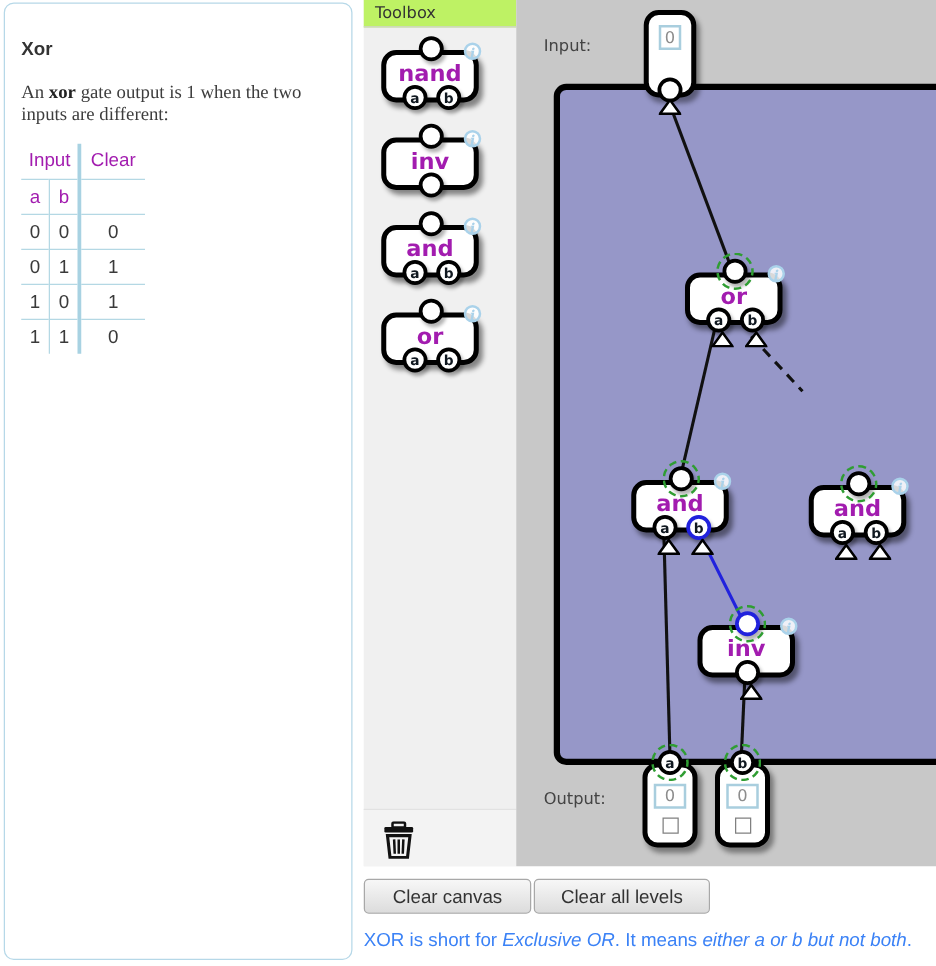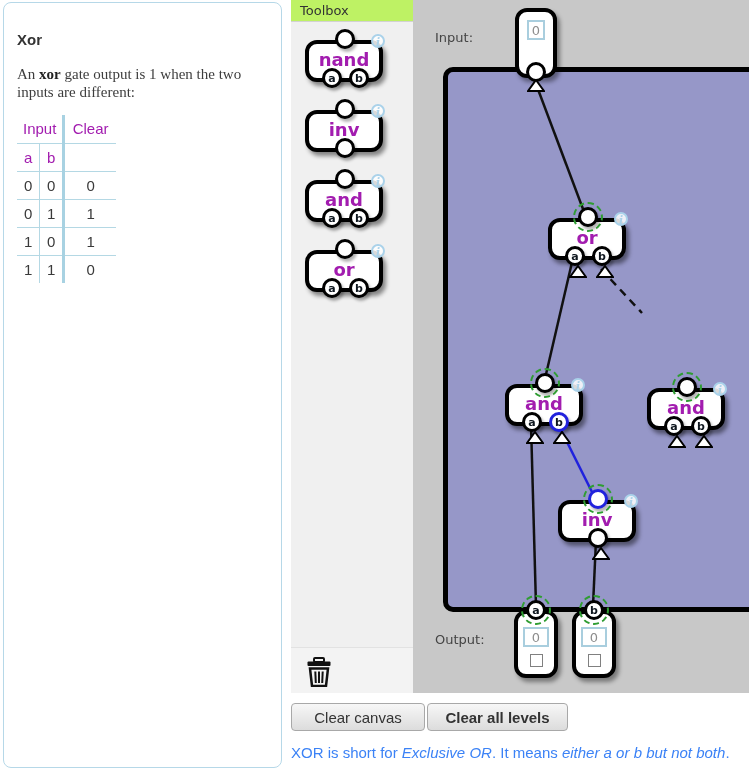--- a/index.html
+++ b/index.html
@@ -81,21 +81,21 @@
   .innode { top:610px; width:44px; height:68px; }
   .innode .port { left:50%; transform:translateX(-50%); top:-14px; box-shadow:none; }
   .innode .valbox { width:26px; height:20px; line-height:17px; margin-top:13px; }
   .checkbox { width:13px; height:13px; border:1.5px solid #808080; background:#fff; margin-top:7px; }
 
   
   .btn { position:absolute; height:28px; background:linear-gradient(#f7f7f7,#dcdcdc);
          border:1px solid #a8a8a8; border-radius:4px; font-family:"Liberation Sans", sans-serif;
          font-size:15px; color:#333; cursor:pointer; }
   .btn-clear  { left:291px; top:703px; width:134px; }
-  .btn-levels { left:427px; top:703px; width:141px;font-weight:bold; }
+  .btn-levels { left:427px; top:703px; width:141px; }
   .hint { position:absolute; left:291px; top:744px; width:455px; font-size:15px; color:#3b82f6; }
 </style>
 </head>
 <body>
 
 <div class="app">
 
   <aside class="lesson">
     <h1>Xor</h1>
     <p><span>An </span><b>xor</b><span> gate output is 1 when the two inputs are different:</span></p>

